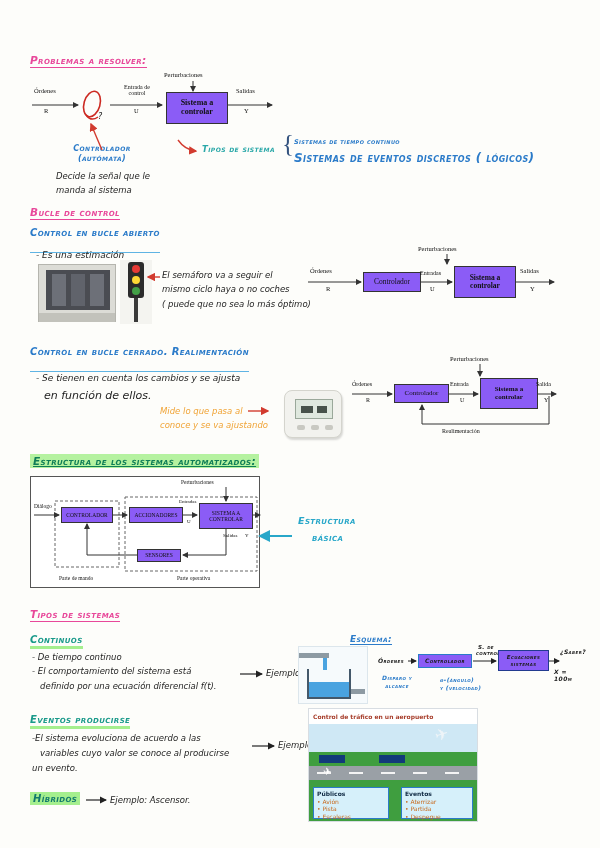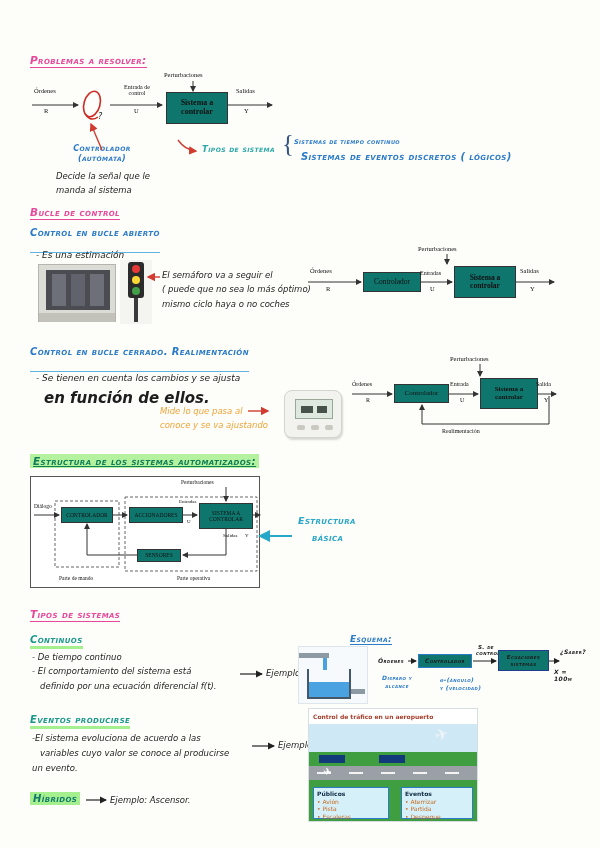--- a/index.html
+++ b/index.html
@@ -5,21 +5,21 @@
   * { margin:0; padding:0; box-sizing:border-box; }
   html,body { background:#ffffff; }
   .page { position:relative; width:600px; height:848px; background:#fdfdfa; overflow:hidden;
           font-family:"DejaVu Sans", sans-serif; }
   .abs { position:absolute; }
   .hand { font-family:"DejaVu Sans", sans-serif; font-style:italic; color:#1d1d1d; }
   .sc { font-variant:small-caps; font-weight:bold; letter-spacing:.4px; }
   .serif { font-family:"Liberation Serif", serif; color:#111; font-style:normal; }
   .lbl { font-size:6.5px; line-height:1.05; }
   .tiny { font-size:6px; line-height:1.05; }
-  .box { border:1px solid #333; background:#0f766e; display:flex; align-items:center; justify-content:center;
+  .box { border:1px solid #333; background:#8b5cf6; display:flex; align-items:center; justify-content:center;
          text-align:center; line-height:1.1; }
   .title { font-size:13px; color:#101828; background:#a9f095; padding:2px 5px 1px 5px;
            text-decoration:underline; font-weight:bold; font-style:italic; font-variant:small-caps; letter-spacing:1px; }
   .h-pink { font-size:10.5px; color:#e8489a; border-bottom:1.6px solid #e8489a; padding-bottom:1px; }
   .h-blue { font-size:10px; color:#2b7bc9; border-bottom:1.8px solid #5fb4e4; padding-bottom:14px; }
   .h-greenhl { font-size:10.5px; color:#0f7d57; background:#b5f2a0; padding:1px 3px; text-decoration:underline; }
   .h-teal { font-size:10px; color:#1a9a8a; border-bottom:3px solid #a5ef8e; padding-bottom:1px; }
   .h-tealhl { font-size:10px; color:#127a6c; background:#a5ef8e; padding:1px 3px; }
   .blue { color:#2b7bc9; }
   .teal { color:#2aa8a8; }
@@ -66,21 +66,21 @@
   </div>
 
   <div class="abs hand sc blue" style="left:60px; top:144px; width:84px; text-align:center; font-size:8px; line-height:1.3;">
     <div>Controlador</div>
     <div>(autómata)</div>
   </div>
 
   <div class="abs hand sc teal" style="left:202px; top:144px; font-size:8.5px;">Tipos de sistema</div>
   <div class="abs" style="left:282px; top:130px; font-size:25px; color:#33527e; font-family:'Liberation Serif',serif;">{</div>
   <div class="abs hand sc blue tiny" style="left:294px; top:139px; font-size:6.5px;">Sistemas de tiempo continuo</div>
-  <div class="abs hand sc blue tiny" style="left:294px; top:152px; font-size:10px;margin-left:7px;">Sistemas de eventos discretos ( lógicos)</div>
+  <div class="abs hand sc blue tiny" style="left:294px; top:152px; font-size:12px;">Sistemas de eventos discretos ( lógicos)</div>
 
   <div class="abs hand note" style="left:56px; top:170px; line-height:1.6;">
     <div>Decide la señal que le</div>
     <div>manda al sistema</div>
   </div>
 
   <div class="abs hand sc h-pink" style="left:30px; top:206px;">Bucle de control</div>
   <div class="abs hand sc h-blue" style="left:30px; top:227px;">Control en bucle abierto</div>
   <div class="abs hand" style="left:36px; top:250px; font-size:9px;">- Es una estimación</div>
 
@@ -97,22 +97,22 @@
     <div class="abs" style="left:8px; top:2px; width:16px; height:36px; background:#2b2b2b; border-radius:3px;">
       <div class="abs" style="left:4px; top:3px;  width:8px; height:8px; border-radius:50%; background:#e53935;"></div>
       <div class="abs" style="left:4px; top:14px; width:8px; height:8px; border-radius:50%; background:#fdd835;"></div>
       <div class="abs" style="left:4px; top:25px; width:8px; height:8px; border-radius:50%; background:#43a047;"></div>
     </div>
     <div class="abs" style="left:14px; top:38px; width:4px; height:24px; background:#3a3a3a;"></div>
   </div>
 
   <div class="abs hand note" style="left:162px; top:268px;">
     <div>El semáforo va a seguir el</div>
+    <div>mismo ciclo haya o no coches</div>
     <div>( puede que no sea lo más óptimo)</div>
-    <div>mismo ciclo haya o no coches</div>
   </div>
 
   <div class="diag" style="left:308px; top:246px; width:250px; height:58px;">
     <svg class="lines" width="250" height="58">
       <defs>
           <marker id="mB" markerWidth="6" markerHeight="6" refX="5" refY="3" orient="auto">
             <path d="M0,0 L6,3 L0,6 Z" fill="#333"></path>
           </marker>
         </defs>
       <line x1="139" y1="8" x2="139" y2="18" stroke="#333" stroke-width="1" marker-end="url(#mB)"></line>
@@ -126,21 +126,21 @@
     <div class="abs serif lbl" style="left:2px; top:22px;">Órdenes</div>
     <div class="abs serif lbl" style="left:18px; top:40px;">R</div>
     <div class="abs serif tiny" style="left:112px; top:24px;">Entradas</div>
     <div class="abs serif lbl" style="left:122px; top:40px;">U</div>
     <div class="abs serif lbl" style="left:212px; top:22px;">Salidas</div>
     <div class="abs serif lbl" style="left:222px; top:40px;">Y</div>
   </div>
 
   <div class="abs hand sc h-blue" style="left:30px; top:346px;">Control en bucle cerrado. Realimentación</div>
   <div class="abs hand" style="left:36px; top:373px; font-size:9px;">- Se tienen en cuenta los cambios y se ajusta</div>
-  <div class="abs hand" style="left:44px; top:389px; font-size:15px;font-weight:bold;">en función de ellos.</div>
+  <div class="abs hand" style="left:44px; top:389px; font-size:11px;">en función de ellos.</div>
 
   <div class="abs hand note orange" style="left:160px; top:404px; color:#f0a437;">
     <div>Mide lo que pasa al</div>
     <div>conoce y se va ajustando</div>
   </div>
 
   <div class="abs" style="left:284px; top:390px; width:58px; height:48px; background:#f2f2ee; border:1px solid #d4d4cd; border-radius:8px; box-shadow:1px 2px 2px rgba(0,0,0,.15);">
     <div class="abs" style="left:10px; top:8px; width:38px; height:20px; background:#dfe8de; border:1px solid #9aa89a;">
       <div class="abs" style="left:5px; top:6px; width:12px; height:7px; background:#47524a;"></div>
       <div class="abs" style="left:21px; top:6px; width:10px; height:7px; background:#47524a;"></div>

